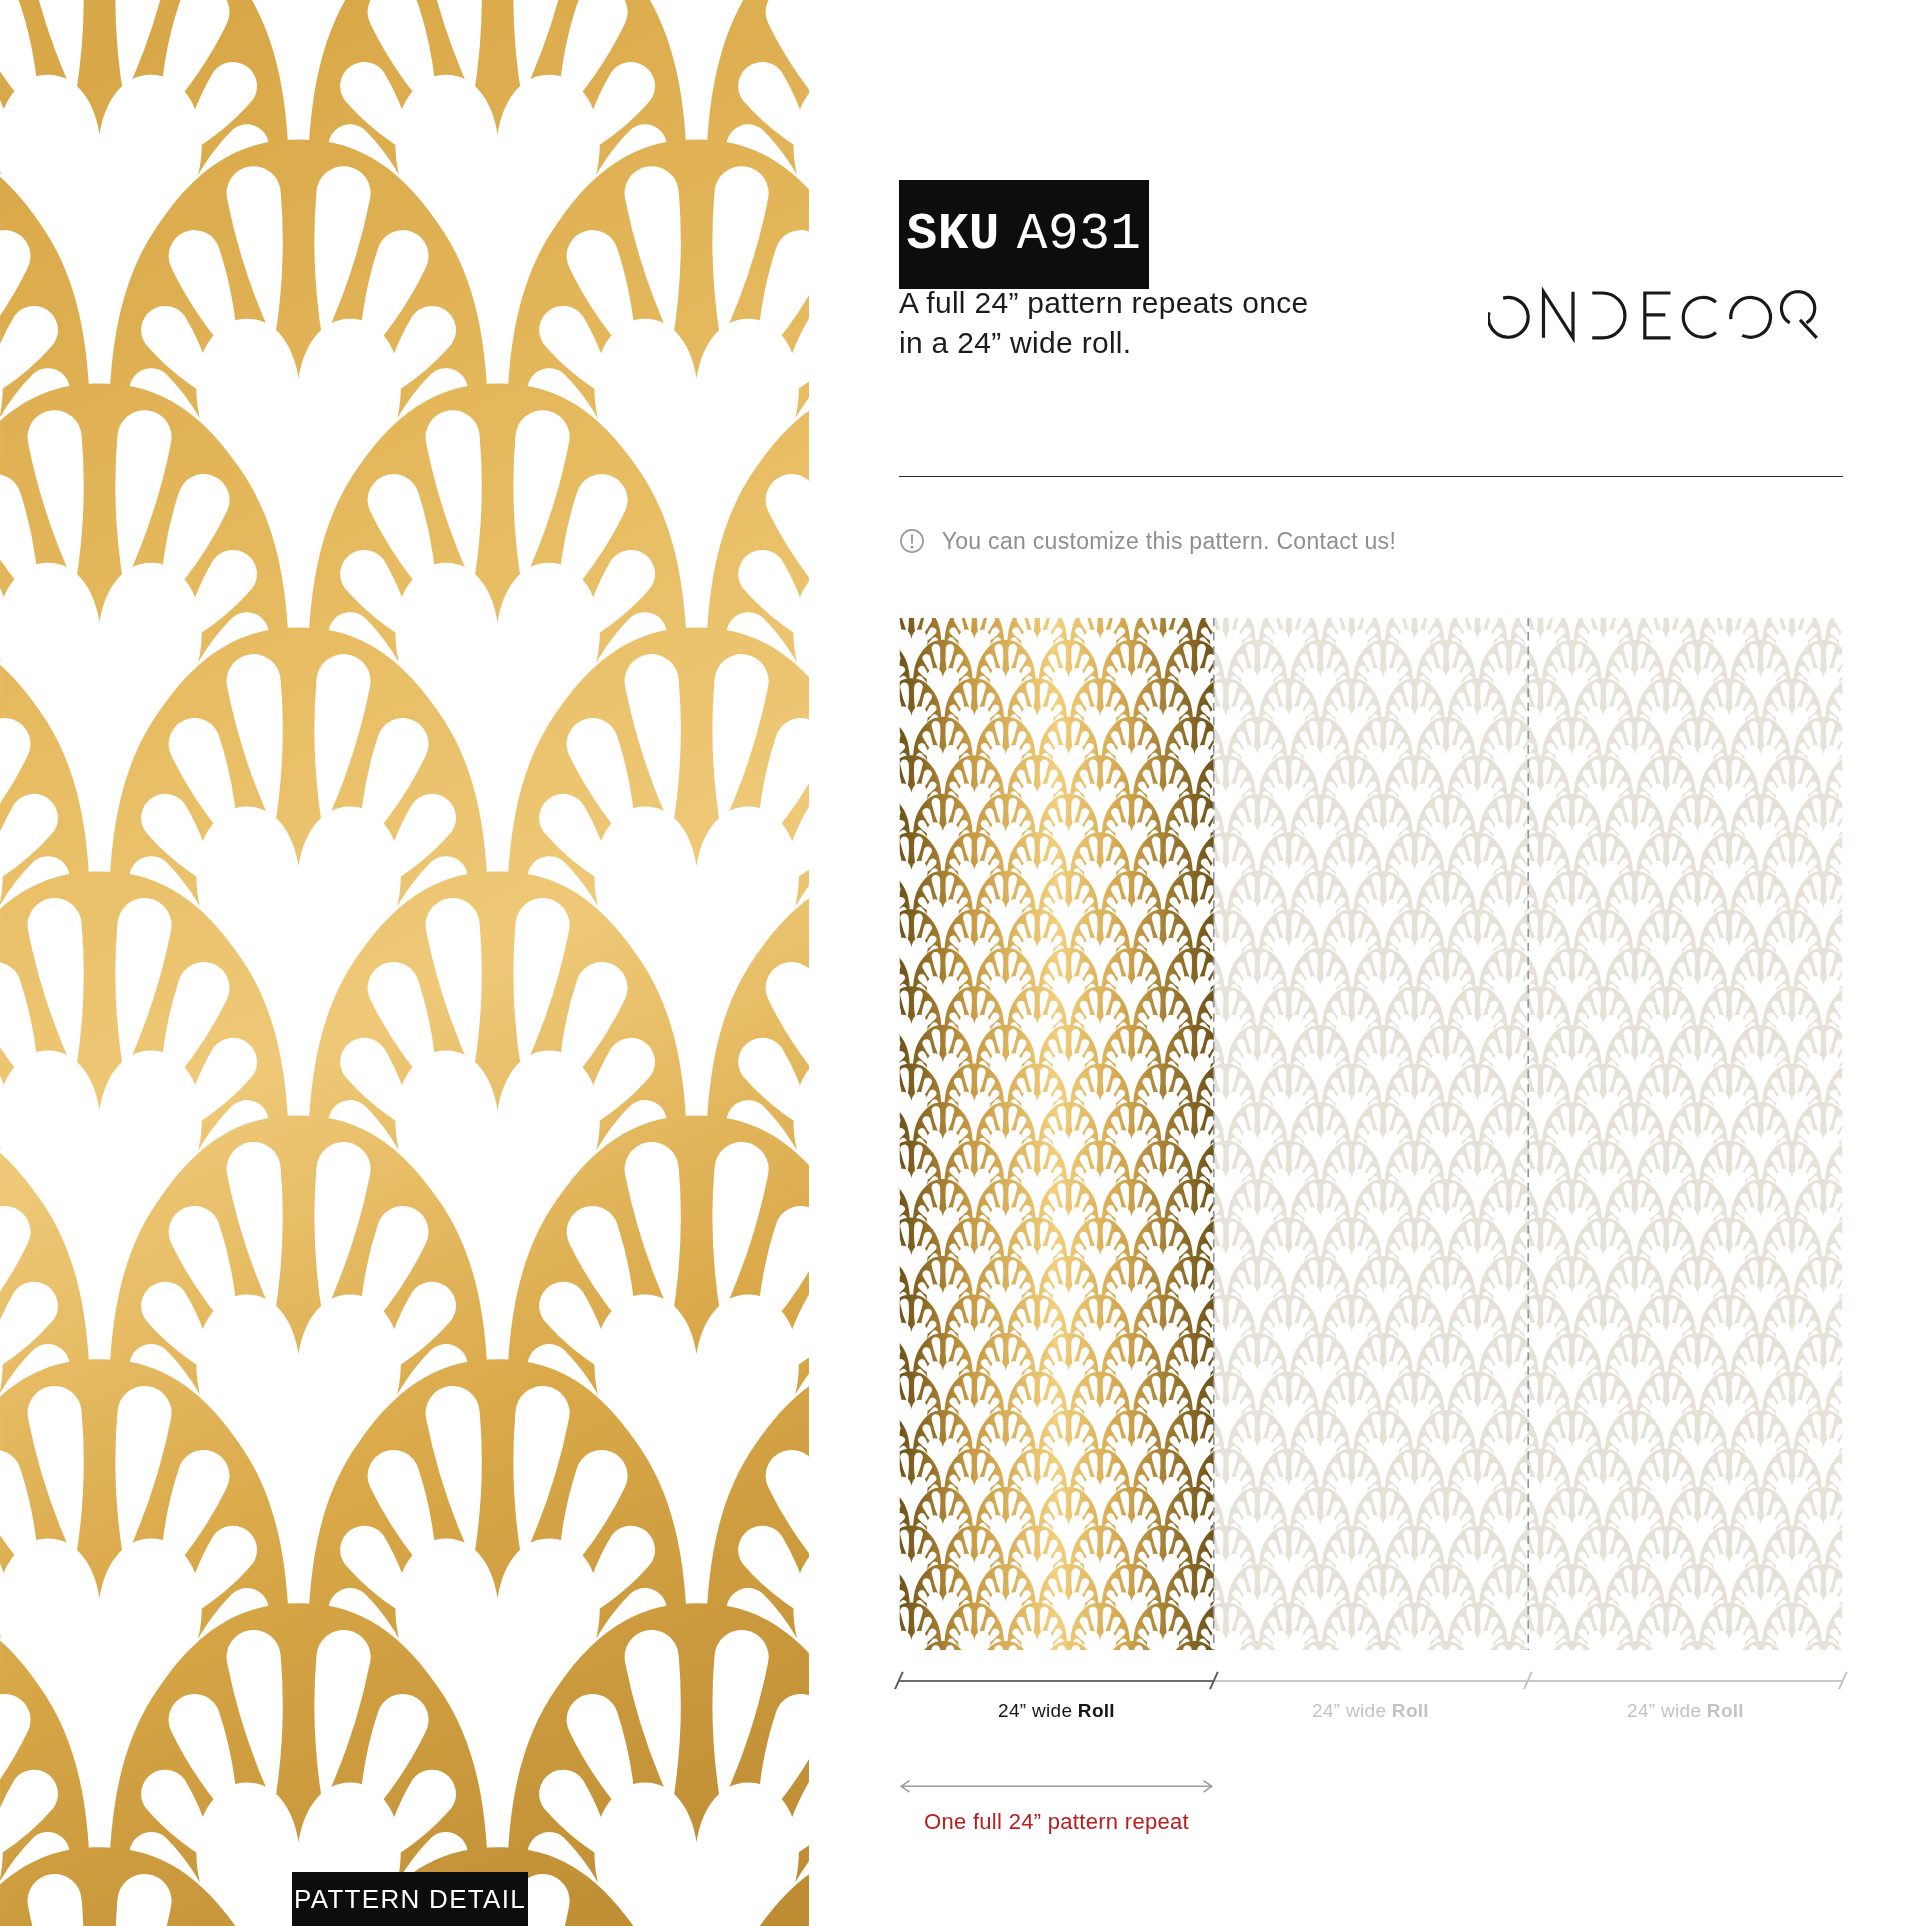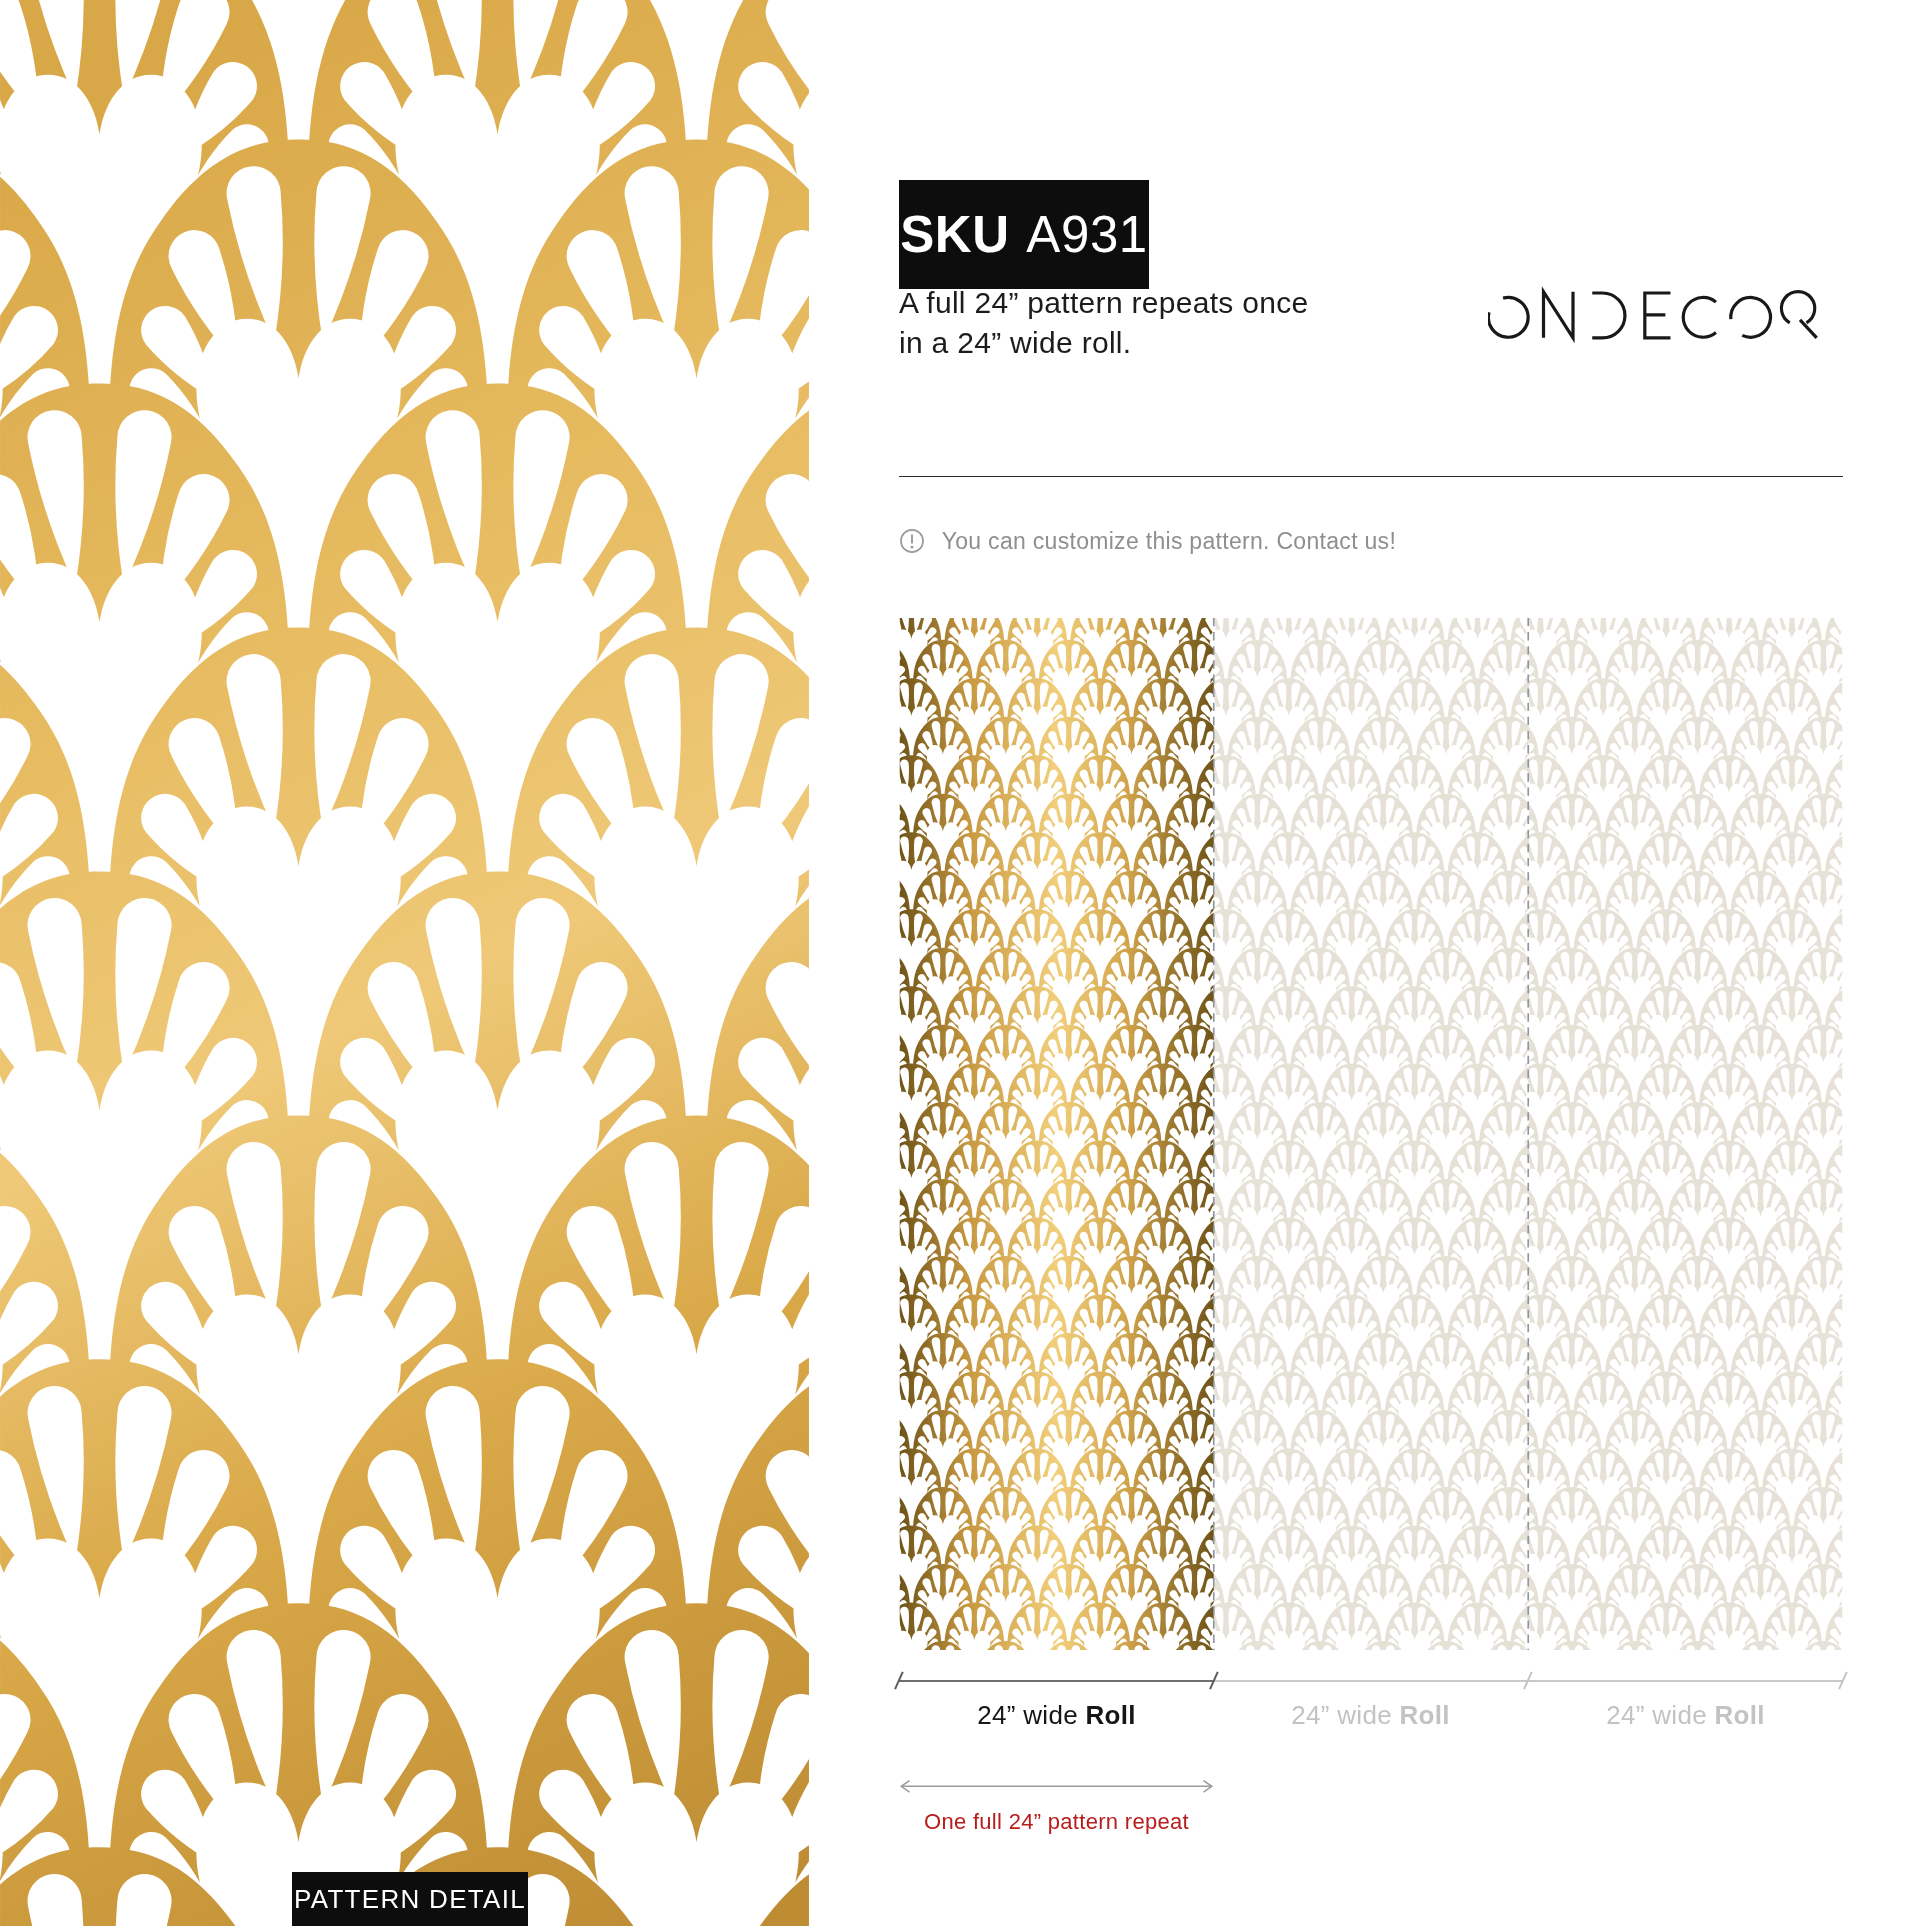--- a/index.html
+++ b/index.html
@@ -6,21 +6,21 @@
   #canvas{
     position:relative;width:1926px;height:1926px;background:#ffffff;
     font-family:"Liberation Sans", sans-serif;overflow:hidden;
   }
   
   #pattern-panel{position:absolute;left:0;top:0;width:809px;height:1926px;overflow:hidden;}
   
   #sku-badge{
     position:absolute;left:899px;top:180px;width:250px;height:109px;
     background:#0d0d0d;color:#ffffff;display:flex;align-items:center;justify-content:center;
-    font-size:51px;letter-spacing:0.6px;white-space:nowrap;
+    font-size:51px;letter-spacing:0.6px;white-space:nowrap;font-family:Liberation Mono, monospace;
   }
   #sku-badge .b{font-weight:700;margin-right:16.7px;}
   #description{
     position:absolute;left:899px;top:283px;width:578px;
     font-size:30px;line-height:40px;color:#1c1c1c;letter-spacing:0.3px;
   }
   #repeats{
     position:absolute;left:899px;top:365px;width:578px;
     font-size:30px;line-height:41px;color:#1c1c1c;letter-spacing:0.3px;
   }
@@ -36,21 +36,21 @@
   
   .measure-seg{position:absolute;top:1680px;height:1.9px;}
   #measure-seg1{left:899px;width:315px;background:#6f6f6f;}
   #measure-seg2{left:1213px;width:629px;background:#c9c9c9;}
   .tick{position:absolute;top:1671px;width:1.9px;height:18.6px;transform:rotate(24deg);}
   .tick.dark{background:#5d5d5d;}
   .tick.light{background:#c4c4c4;}
   
   .roll-label{
     position:absolute;top:1700px;width:315px;text-align:center;
-    font-size:26px;letter-spacing:0.3px;
+    font-size:19px;letter-spacing:0.3px;
   }
   .roll-label .bold{font-weight:700;}
   .roll-label.active{color:#161616;}
   .roll-label.muted{color:#c3c3c3;}
   #roll-label-1{left:899px;}
   #roll-label-2{left:1213px;}
   #roll-label-3{left:1528px;}
   
   #repeat-arrow{position:absolute;left:899px;top:1778px;width:315px;height:16.7px;}
   #repeat-caption{

